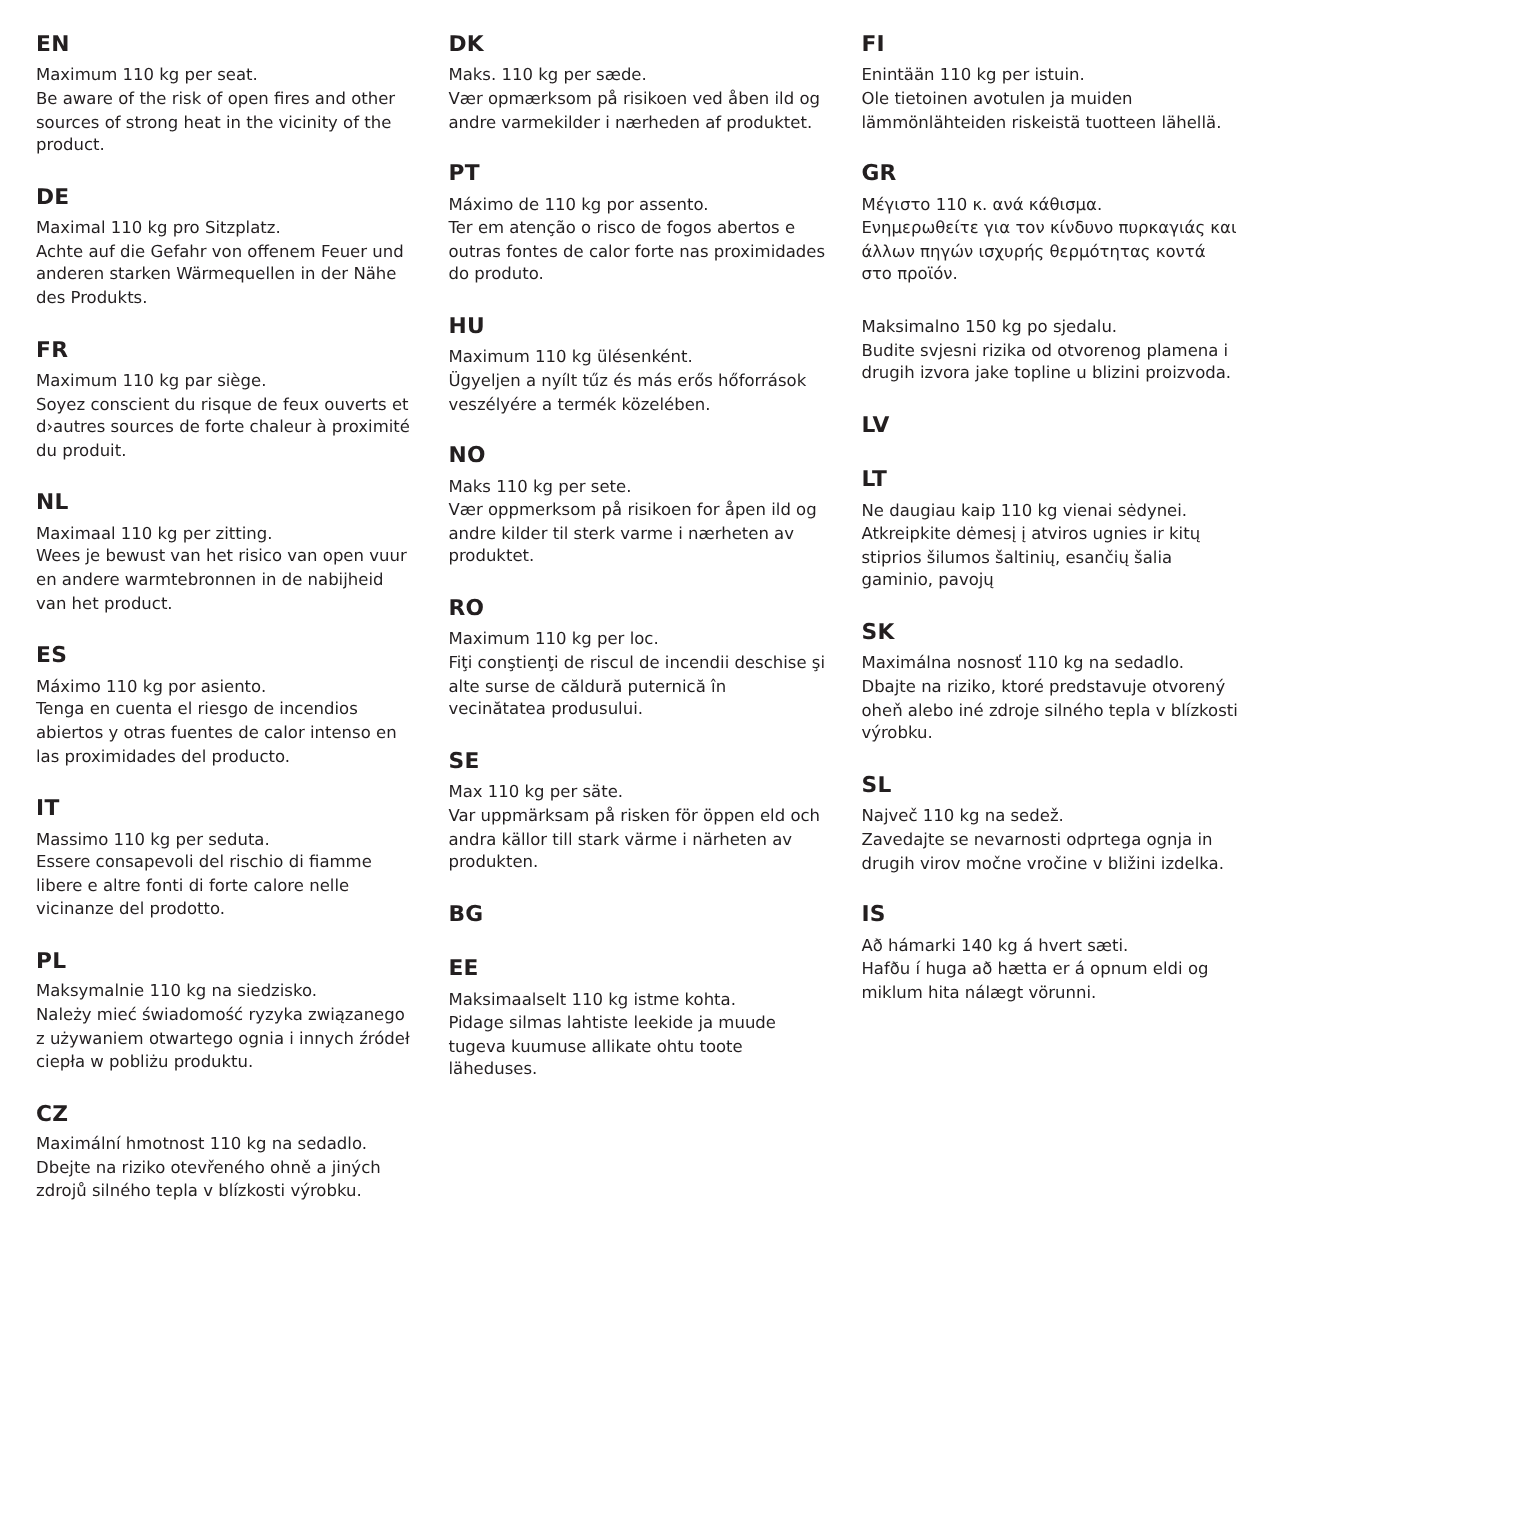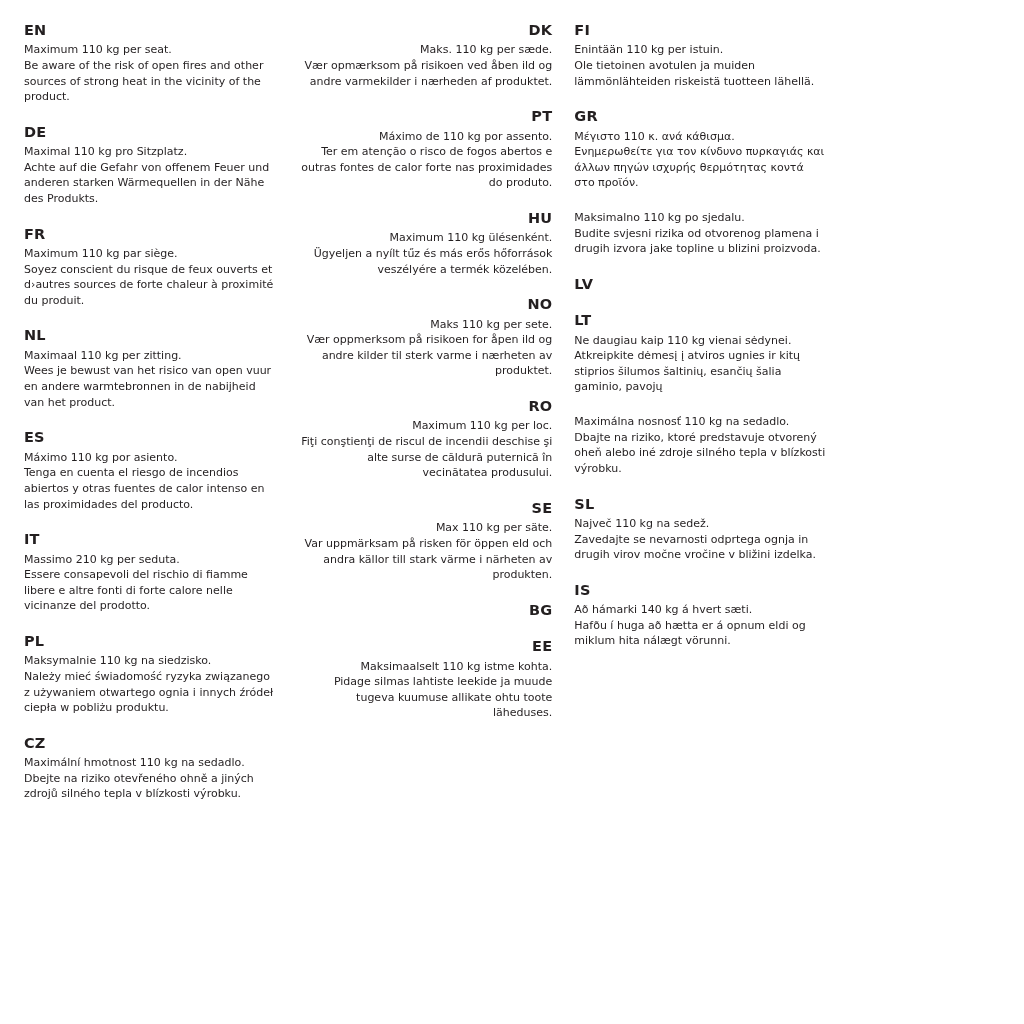--- a/index.html
+++ b/index.html
@@ -22,21 +22,21 @@
     display: flex;
     flex-direction: row;
     align-items: flex-start;
     gap: 0;
   }
   .column {
     box-sizing: border-box;
     width: 333px;
     padding-right: 18px;
   }
-  .col-2 { padding-left: 2px; text-align: right; }
+  .col-2 { padding-left: 2px; }
   .col-3 { padding-left: 4px; }
   .entry {
     margin-bottom: 19px;
   }
   .lang-code {
     font-size: 14.5px;
     font-weight: bold;
     line-height: 1.2;
     margin-bottom: 3px;
     letter-spacing: 0.2px;
@@ -73,21 +73,21 @@
       <div class="lang-text">Maximaal 110 kg per zitting.
 Wees je bewust van het risico van open vuur en andere warmtebronnen in de nabijheid van het product.</div>
     </div>
     <div class="entry">
       <div class="lang-code">ES</div>
       <div class="lang-text">Máximo 110 kg por asiento.
 Tenga en cuenta el riesgo de incendios abiertos y otras fuentes de calor intenso en las proximidades del producto.</div>
     </div>
     <div class="entry">
       <div class="lang-code">IT</div>
-      <div class="lang-text">Massimo 210 kg per seduta.
+      <div class="lang-text">Massimo 110 kg per seduta.
 Essere consapevoli del rischio di fiamme libere e altre fonti di forte calore nelle vicinanze del prodotto.</div>
     </div>
     <div class="entry">
       <div class="lang-code">PL</div>
       <div class="lang-text">Maksymalnie 110 kg na siedzisko.
 Należy mieć świadomość ryzyka związanego z używaniem otwartego ognia i innych źródeł ciepła w pobliżu produktu.</div>
     </div>
     <div class="entry">
       <div class="lang-code">CZ</div>
       <div class="lang-text">Maximální hmotnost 110 kg na sedadlo.
@@ -141,32 +141,33 @@
       <div class="lang-code">FI</div>
       <div class="lang-text">Enintään 110 kg per istuin.
 Ole tietoinen avotulen ja muiden lämmönlähteiden riskeistä tuotteen lähellä.</div>
     </div>
     <div class="entry">
       <div class="lang-code">GR</div>
       <div class="lang-text">Μέγιστο 110 κ. ανά κάθισμα.
  Ενημερωθείτε για τον κίνδυνο πυρκαγιάς και άλλων πηγών ισχυρής θερμότητας κοντά στο προϊόν.</div>
     </div>
     <div class="entry">
-      <div class="lang-text">Maksimalno 110 kg po sjedalu.
+      <div class="lang-text">Maksimalno 150 kg po sjedalu.
 Budite svjesni rizika od otvorenog plamena i drugih izvora jake topline u blizini proizvoda.</div>
     </div>
     <div class="entry">
       <div class="lang-code">LV</div>
     </div>
     <div class="entry">
       <div class="lang-code">LT</div>
       <div class="lang-text">Ne daugiau kaip 110 kg vienai sėdynei.
 Atkreipkite dėmesį į atviros ugnies ir kitų stiprios šilumos šaltinių, esančių šalia gaminio, pavojų</div>
     </div>
     <div class="entry">
+      <div class="lang-code">SK</div>
       <div class="lang-text">Maximálna nosnosť 110 kg na sedadlo.
 Dbajte na riziko, ktoré predstavuje otvorený oheň alebo iné zdroje silného tepla v blízkosti výrobku.</div>
     </div>
     <div class="entry">
       <div class="lang-code">SL</div>
       <div class="lang-text">Največ 110 kg na sedež.
 Zavedajte se nevarnosti odprtega ognja in drugih virov močne vročine v bližini izdelka.</div>
     </div>
     <div class="entry">
       <div class="lang-code">IS</div>

